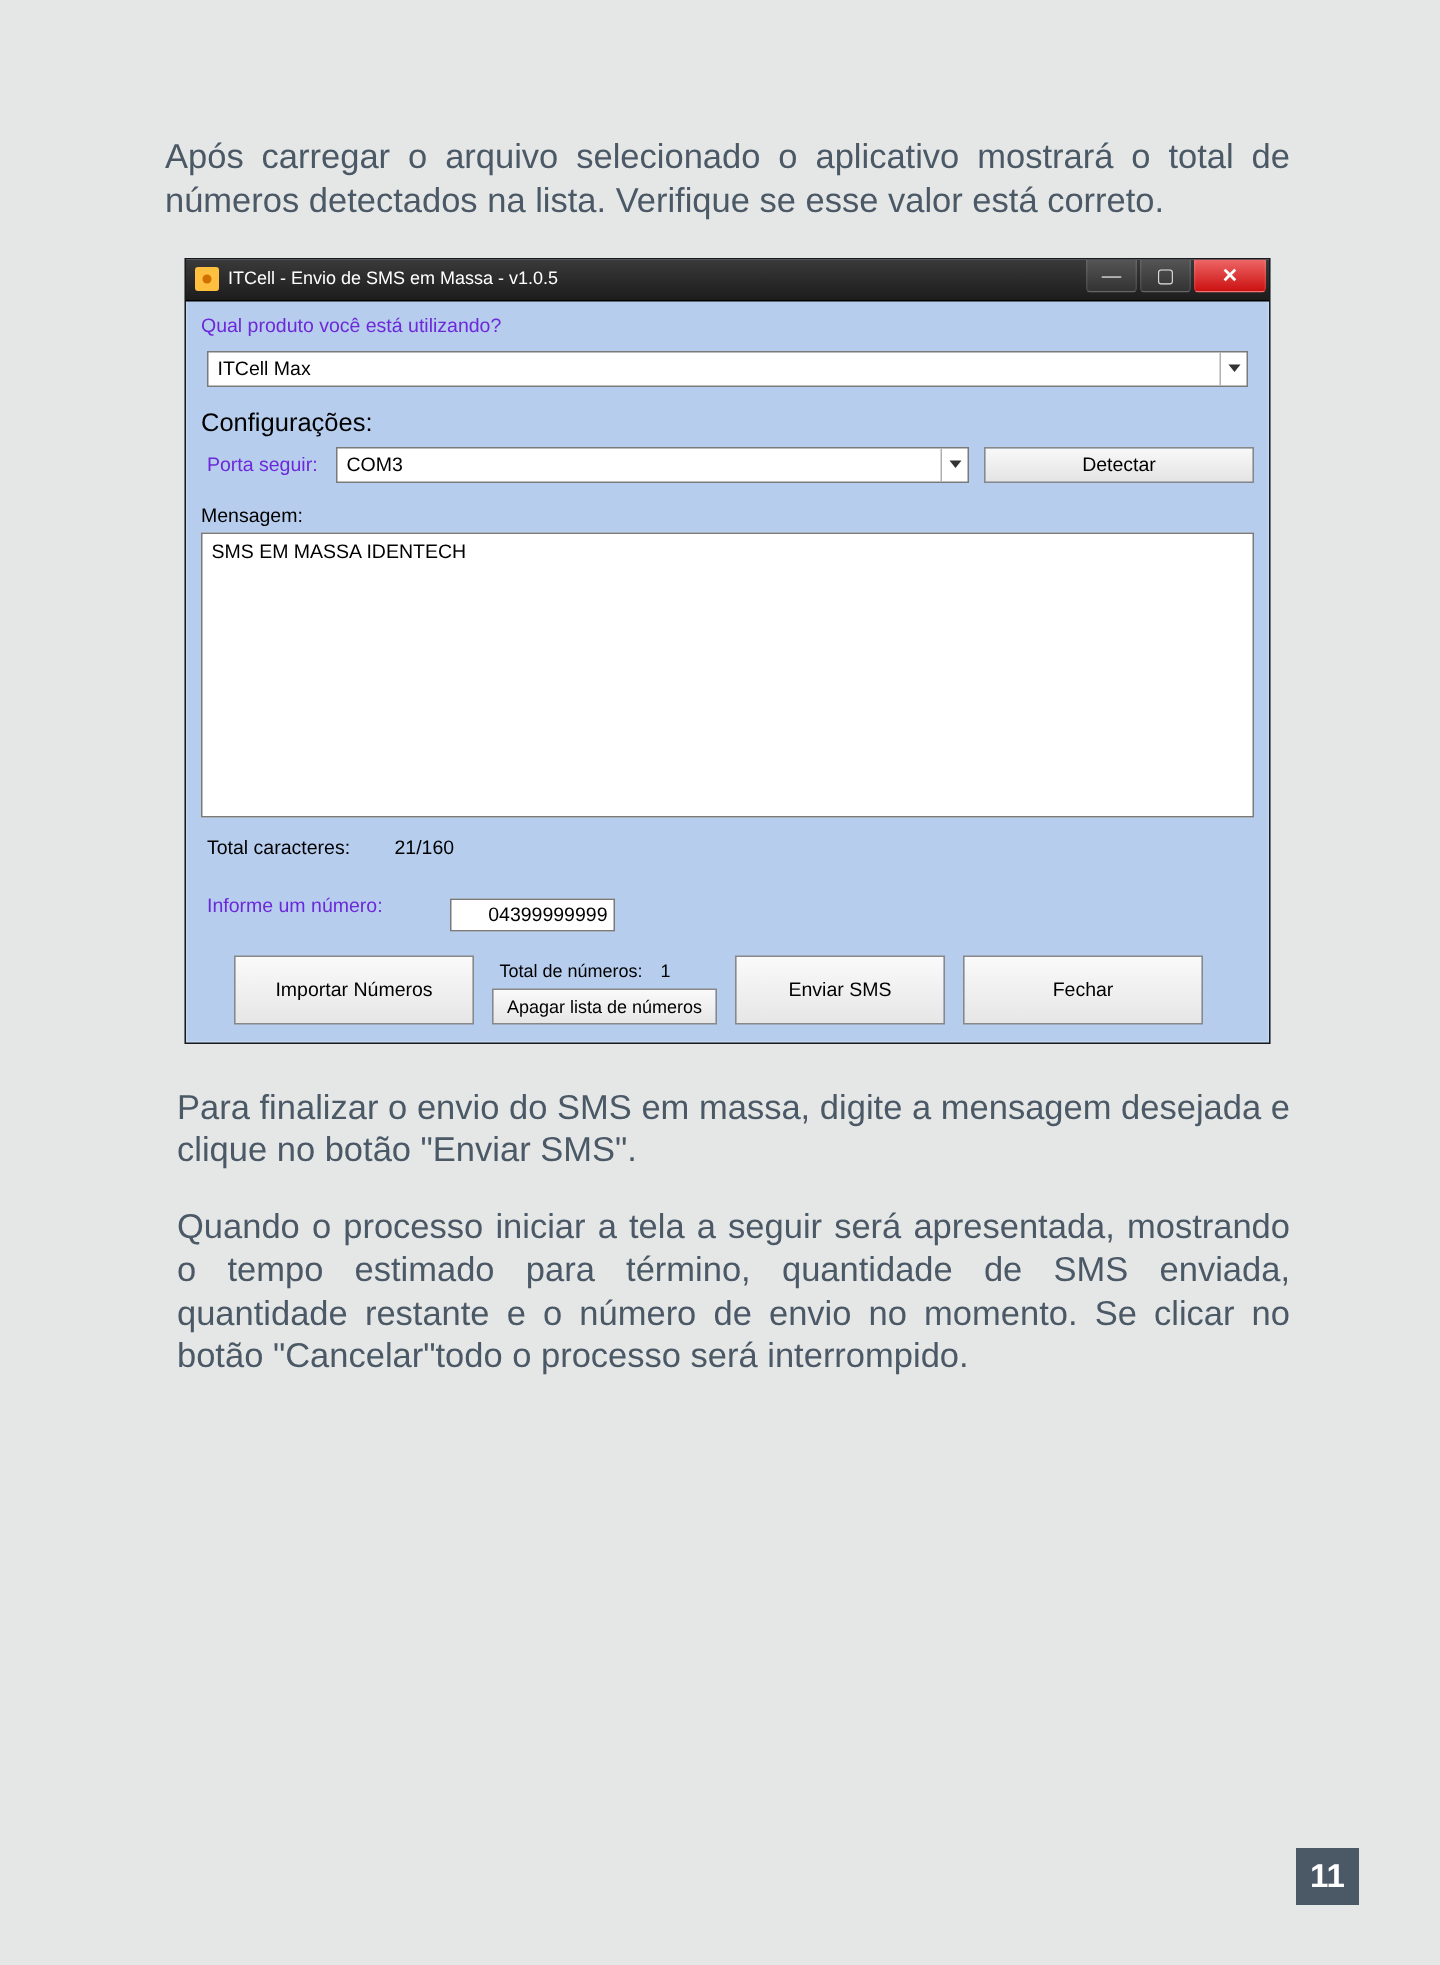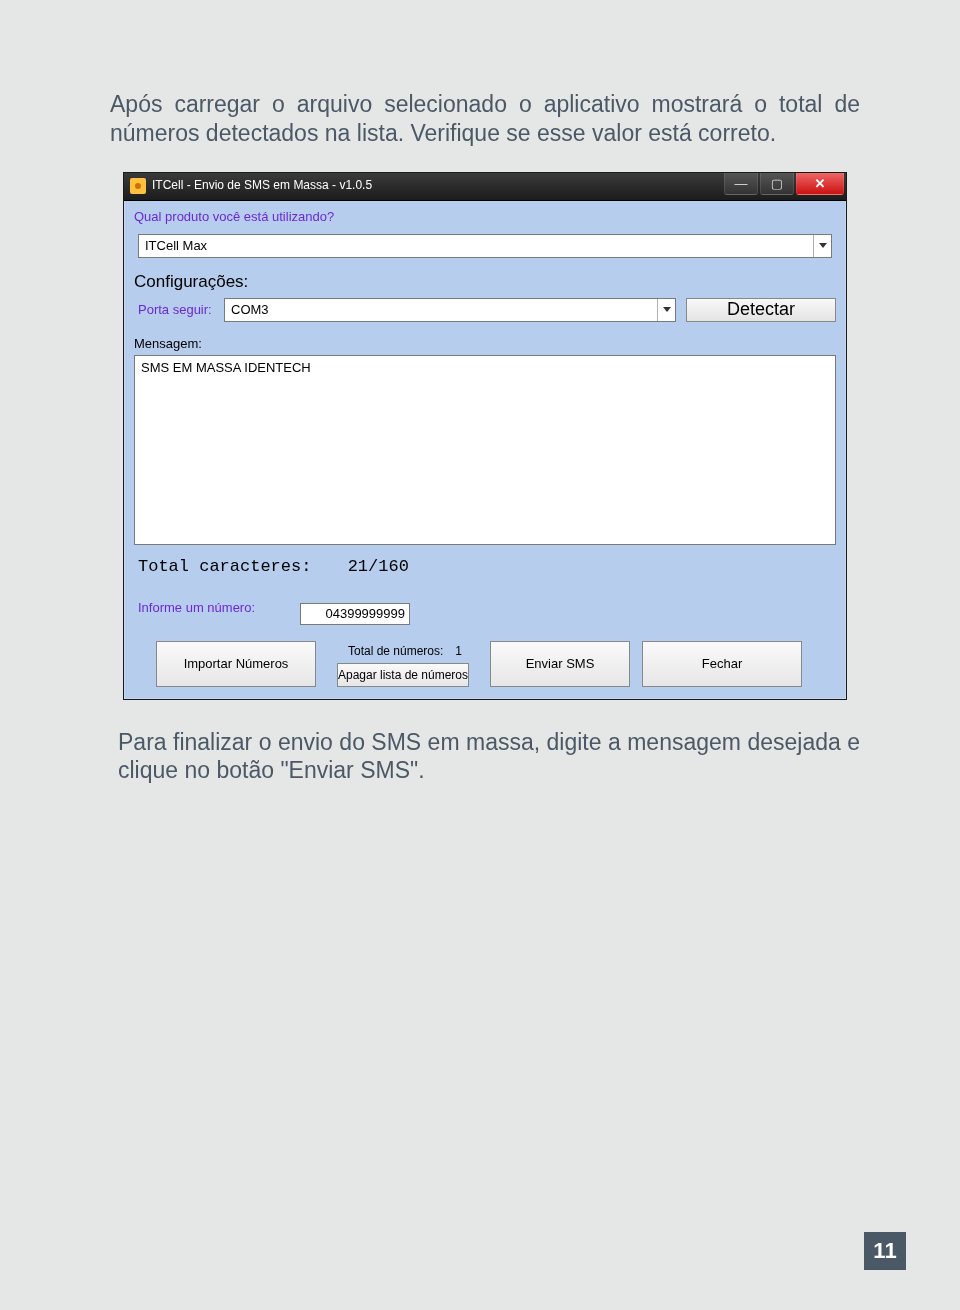--- a/index.html
+++ b/index.html
@@ -123,41 +123,41 @@
   }
 
   .group-label { margin-top: 10px; font-size: 17px; }
   .config-row {
     display: flex; align-items: center; gap: 10px;
     margin-top: 6px;
   }
   .config-row .field-label { min-width: 80px; padding-left: 4px; }
   .faux-select.small { flex: 1; height: 24px; }
   .btn-detect {
-    width: 150px; height: 24px;
+    width: 180px; height: 24px;
     background: linear-gradient(#f8f8f8, #e4e4e4);
     border: 1px solid #888;
-    font-size: 18px;
+    font-size: 13px;
     display: flex; align-items: center; justify-content: center;
   }
 
   .msg-label { margin-top: 14px; font-size: 13px; }
   .msg-box {
     margin-top: 4px;
     width: 100%;
     height: 190px;
     background: #fff;
     border: 1px solid #7a7a7a;
     padding: 4px 6px;
     font-size: 13px;
     font-family: Arial, sans-serif;
     white-space: pre-wrap;
   }
 
-  .char-row { margin-top: 12px; font-size: 17px; padding-left: 4px; font-family: Liberation Mono, monospace; }
+  .char-row { margin-top: 12px; font-size: 13px; padding-left: 4px; }
   .char-row span.val { display: inline-block; margin-left: 26px; }
 
   .num-row {
     margin-top: 14px;
     display: flex; align-items: center; gap: 12px;
     padding-left: 4px;
   }
   .num-input {
     width: 110px; height: 22px;
     background: #fff;
@@ -182,21 +182,20 @@
     border: 1px solid #888;
     display: flex; align-items: center; justify-content: center;
     font-size: 13px;
     font-family: Arial, sans-serif;
   }
   .big-btn.import { width: 160px; }
   .mid-block {
     width: 150px;
     display: flex; flex-direction: column;
     gap: 2px;
-    align-items: center;
   }
   .mid-top {
     height: 20px;
     background: #b6cdee;
     border: 1px solid transparent;
     display: flex; align-items: center; justify-content: flex-start;
     font-size: 12px;
     padding-left: 4px;
     gap: 12px;
   }
@@ -295,16 +294,17 @@
           </div>
           <div class="mid-bot">Apagar lista de números</div>
         </div>
         <div class="big-btn send">Enviar SMS</div>
         <div class="big-btn close-app">Fechar</div>
       </div>
     </div>
   </div>
 
   <p class="para-text">Para finalizar o envio do SMS em massa, digite  a mensagem desejada e clique no botão "Enviar SMS".</p>
+  <p class="para-text">Quando o processo iniciar a tela a seguir será apresentada, mostrando o tempo estimado para término, quantidade de SMS enviada, quantidade restante e o número de envio no momento. Se clicar no botão "Cancelar"todo o processo será interrompido.</p>
 
 </div>
 
 <div class="pagenum">11</div>
 
 </body></html>

